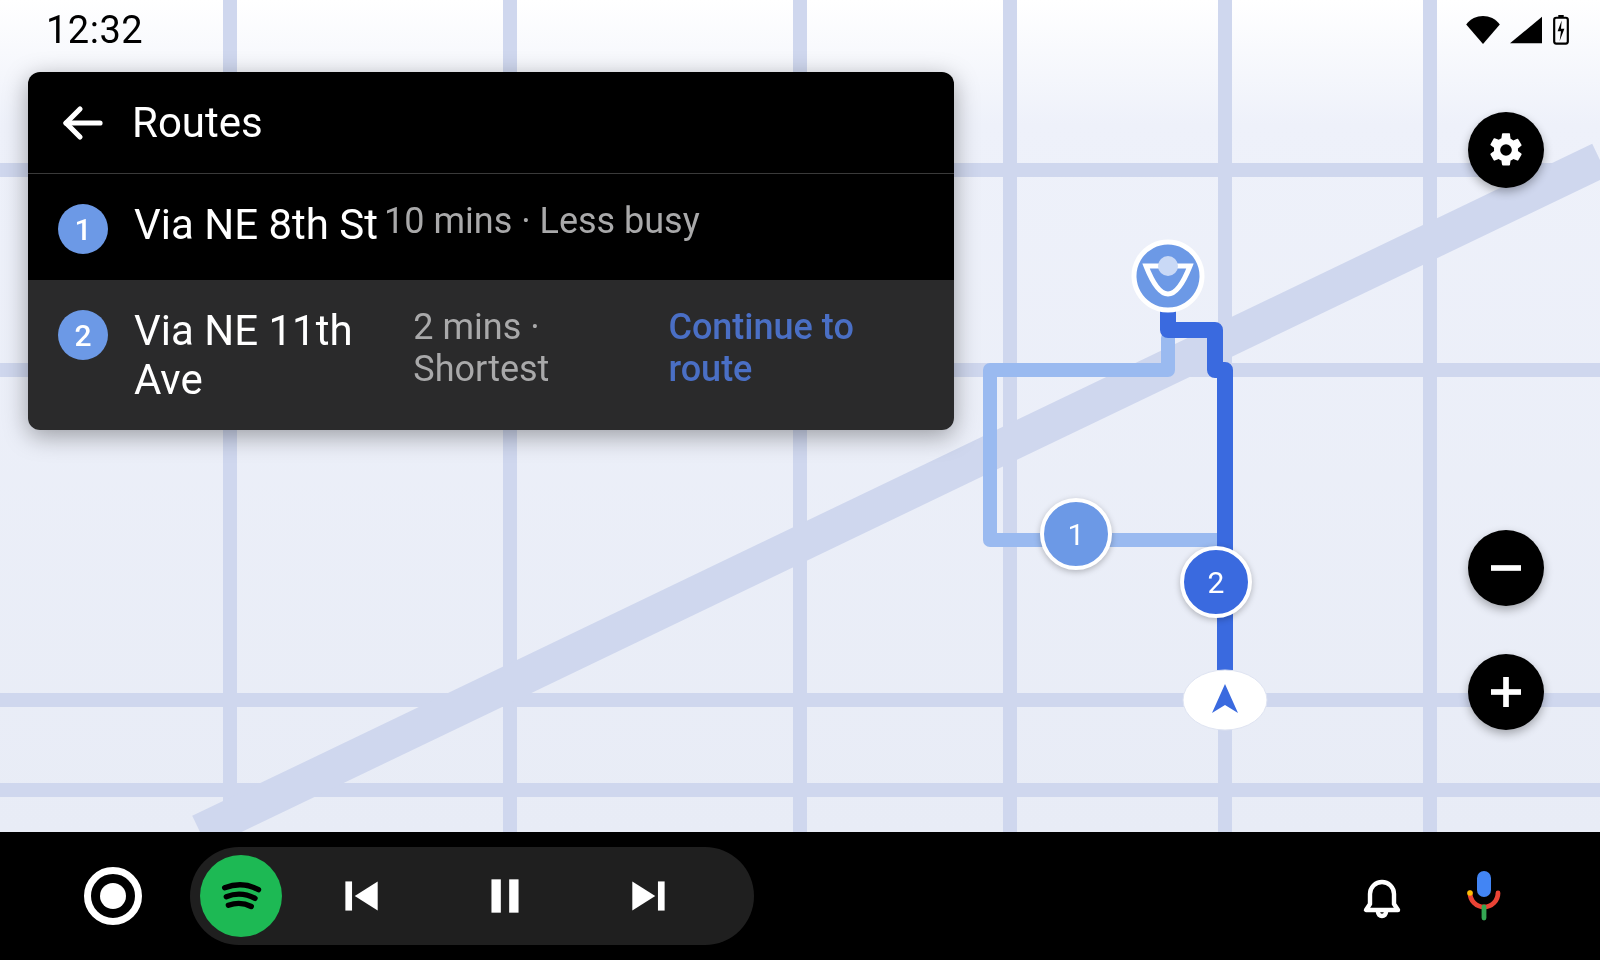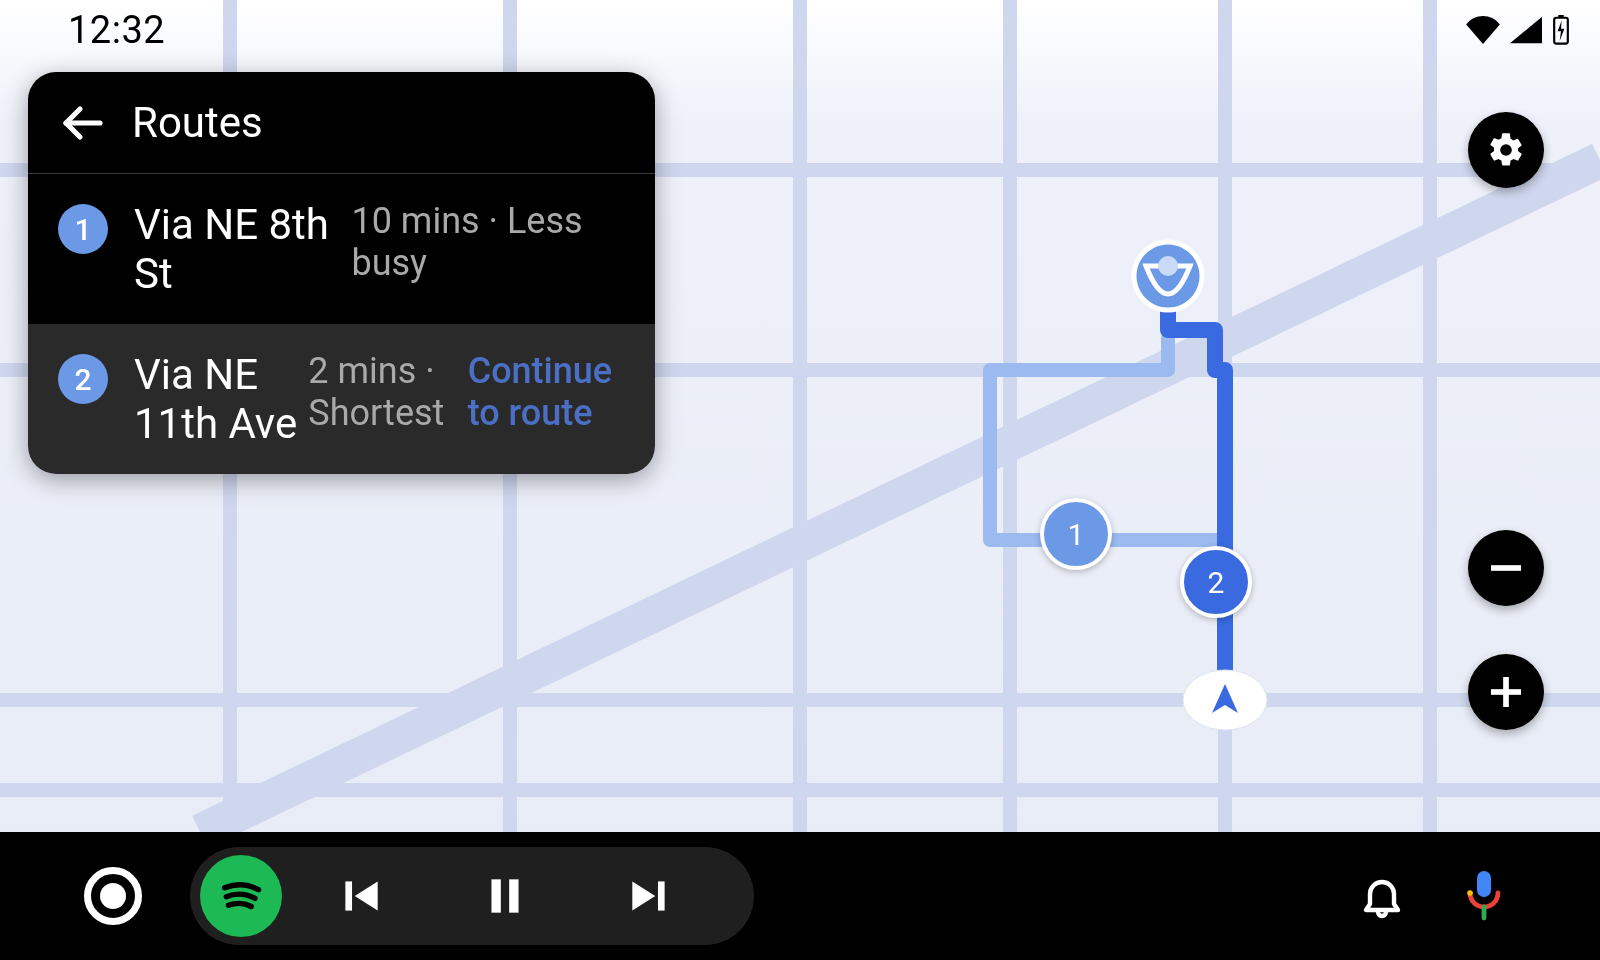--- a/index.html
+++ b/index.html
@@ -12,28 +12,28 @@
     background: #e8ecf6;
     position: relative;
   }
   .root { position: relative; width: 1600px; height: 960px; }
   .content-area { position: absolute; left:0; top:0; width:1600px; height:832px; }
   .map-bg { position:absolute; inset:0; }
   
   .status-bar {
     position:absolute; top:0; left:0; right:2px; height:60px;
     display:flex; align-items:center; justify-content:space-between;
-    padding: 0 28px 0 68px; box-sizing:border-box; z-index: 20;
+    padding: 0 28px 0 46px; box-sizing:border-box; z-index: 20;
   }
   .status-time { font-size: 38px; font-weight: 400; color:#000; letter-spacing:0.5px;}
   .status-icons { display:flex; align-items:center; gap:10px; }
   
   .routes-card {
-    position:absolute; left:28px; top:72px; width:627px;
-    border-radius:28px; overflow:hidden; z-index:30;
+    position:absolute; left:28px; top:72px; width:926px;
+    border-radius:12px; overflow:hidden; z-index:30;
     box-shadow: 0 6px 24px rgba(0,0,0,0.35);
   }
   .card-header {
     background:#000; display:flex; align-items:center; gap:26px;
     padding: 26px 30px; border-bottom:1px solid #3a3a3a;
   }
   .card-title { color:#fff; font-size:42px; font-weight:400; }
   .back-arrow { width:48px; height:48px; display:flex; align-items:center; justify-content:center; }
   .route-item { display:flex; gap:26px; padding: 26px 30px; }
   .route-item.r1 { background:#000; }

